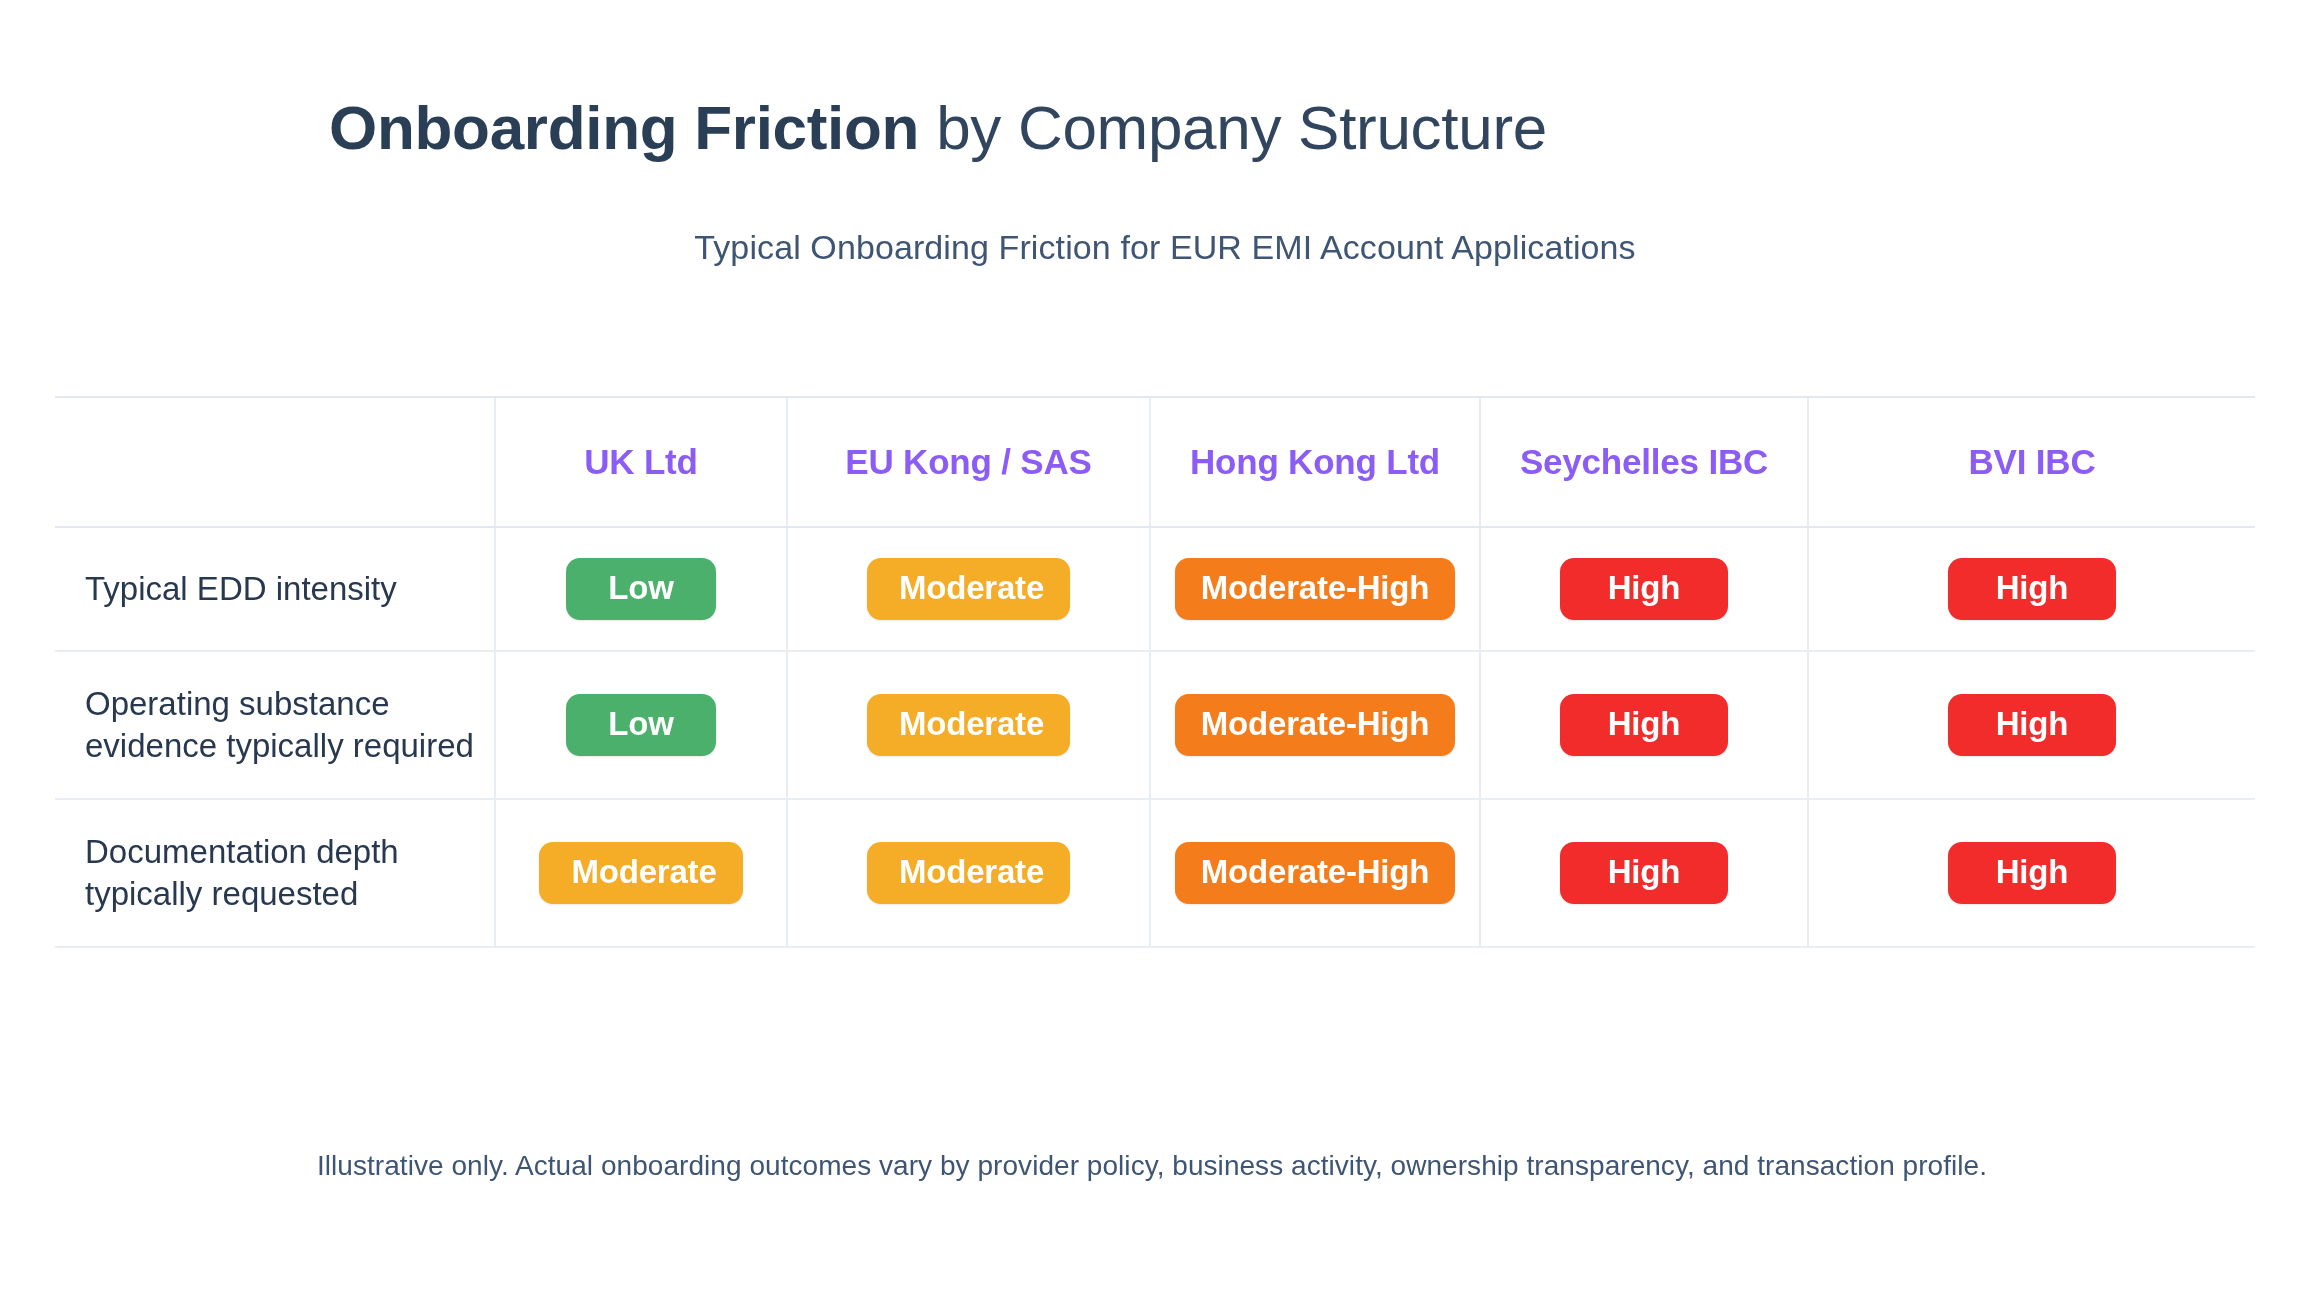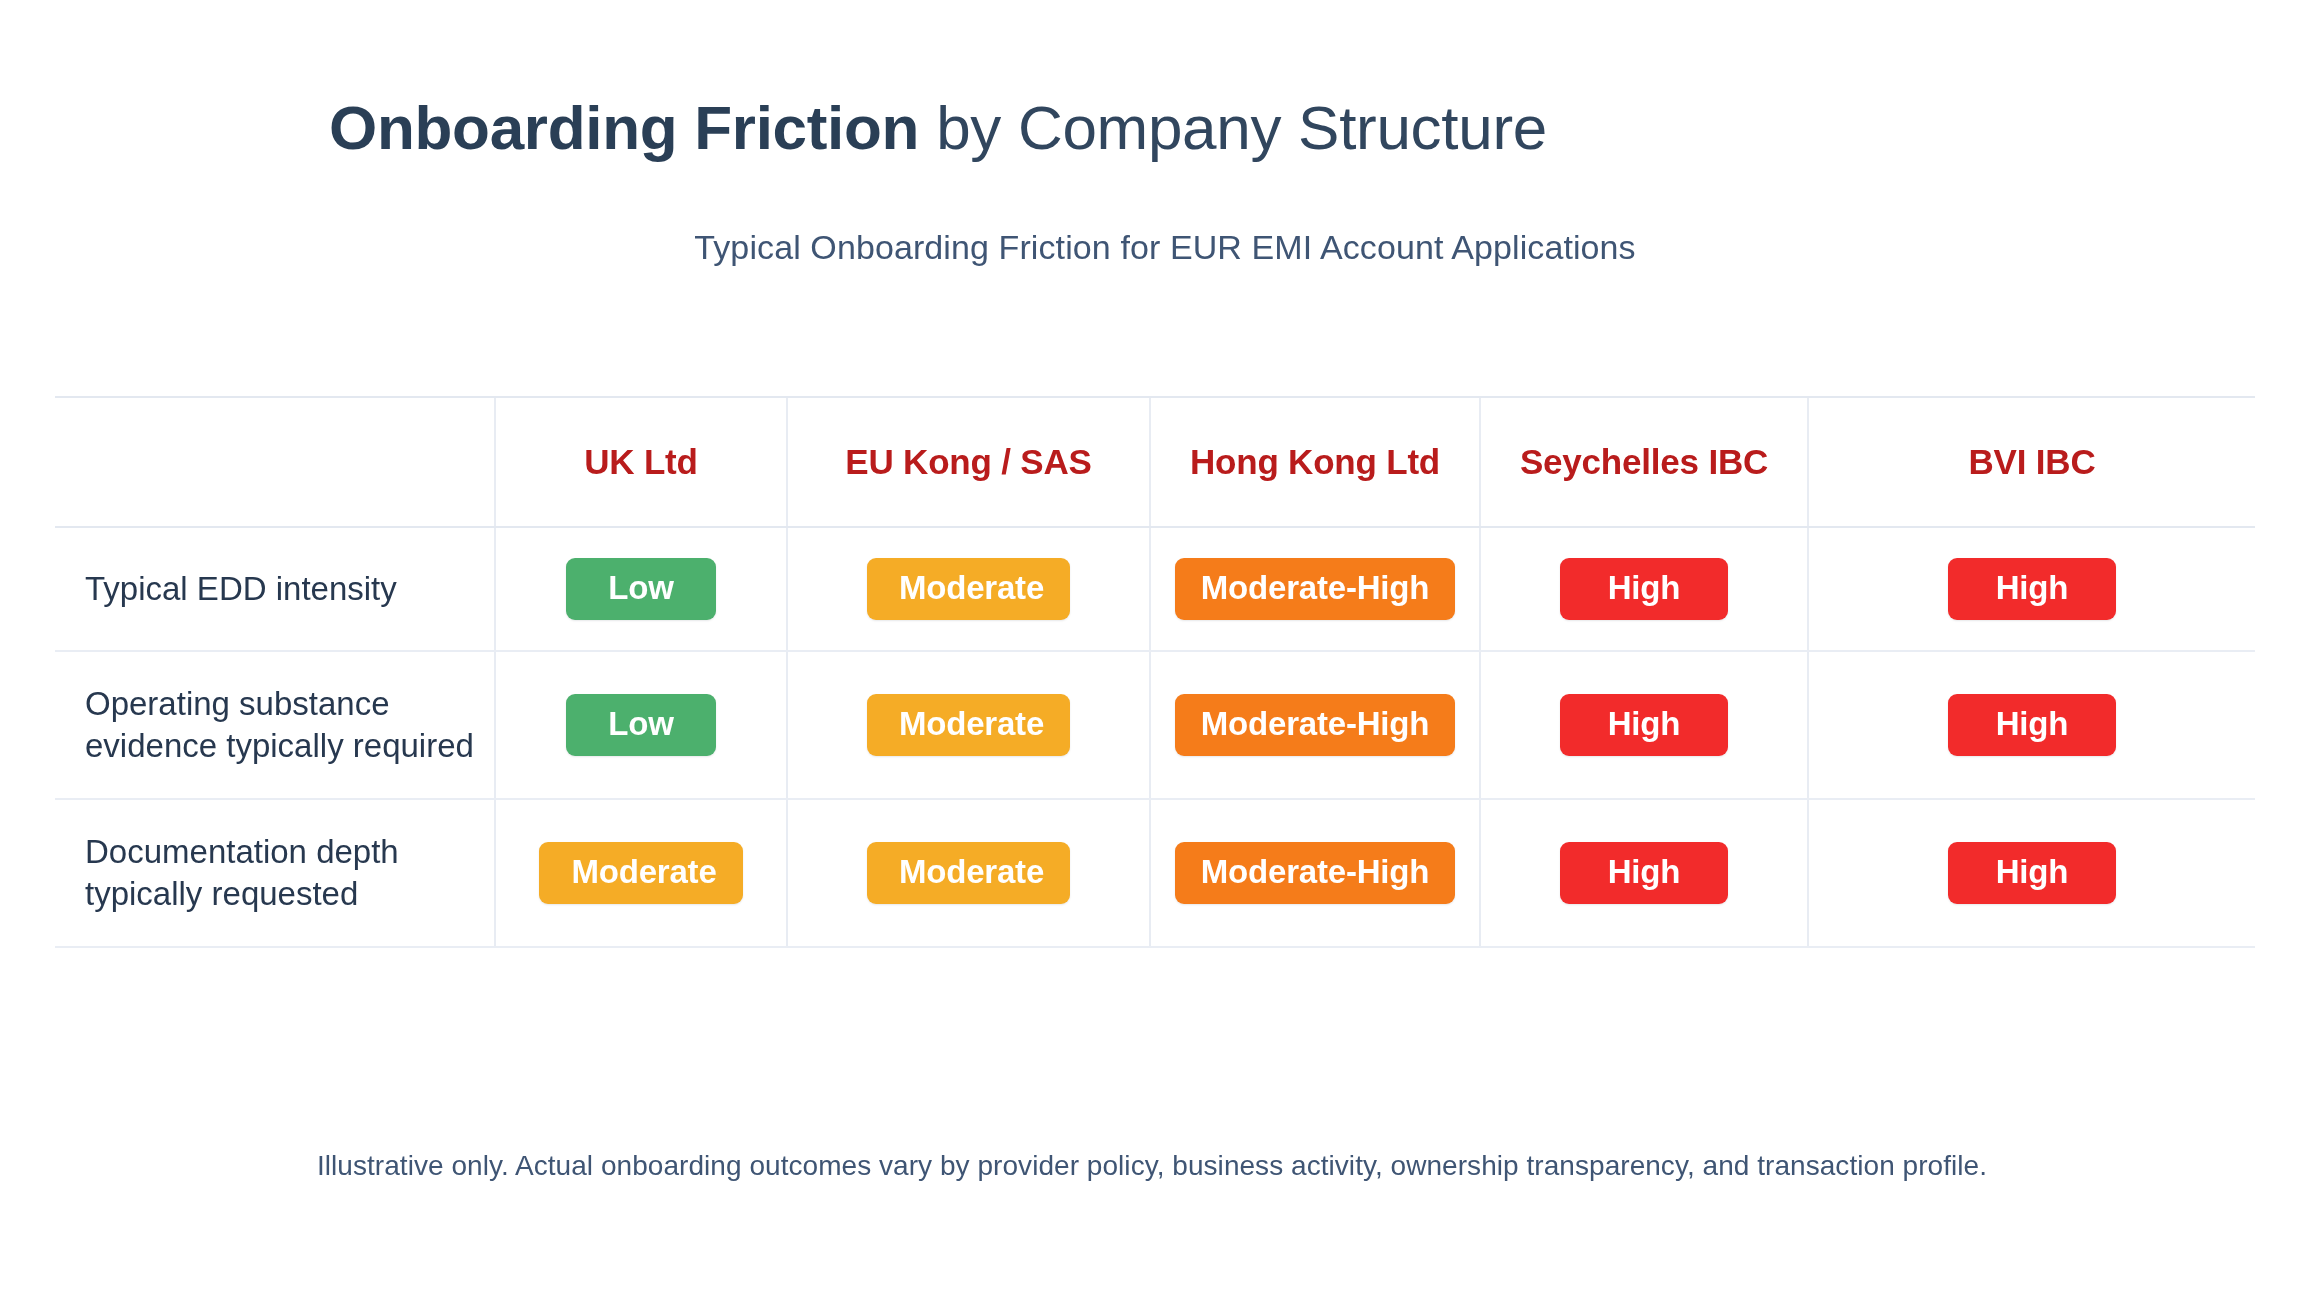--- a/index.html
+++ b/index.html
@@ -59,21 +59,21 @@
   table.matrix col.c-d3    { width:330px; }
   table.matrix col.c-d4    { width:328px; }
   table.matrix col.c-d5    { width:447px; }
 
   table.matrix thead th {
     height:130px;
     border-top:2px solid #e3e8f0;
     border-bottom:2px solid #e3e8f0;
     font-size:35px;
     font-weight:700;
-    color:#b91c1c;
+    color:#8b5cf6;
     text-align:center;
     vertical-align:middle;
     white-space:nowrap;
     letter-spacing:-0.2px;
   }
   table.matrix thead th.col-head { border-left:2px solid #e8ecf3; }
   table.matrix thead th.row-head-blank { border-top-color:#e3e8f0; }
 
   table.matrix tbody td {
     border-bottom:2px solid #e9edf4;
@@ -92,21 +92,21 @@
     color:#27384f;
     line-height:1.26;
     text-align:left;
   }
 
   
   .pill {
     display:inline-block;
     min-width:150px;
     padding:13px 26px 15px 26px;
-    border-radius:9px;
+    border-radius:14px;
     font-size:33px;
     font-weight:700;
     color:#ffffff;
     line-height:1.02;
     white-space:nowrap;
     letter-spacing:-0.2px;
     text-align:center;
     box-shadow:0 1px 2px rgba(20,30,45,0.10);
   }
   .pill.low           { background:#4cb06d; }

